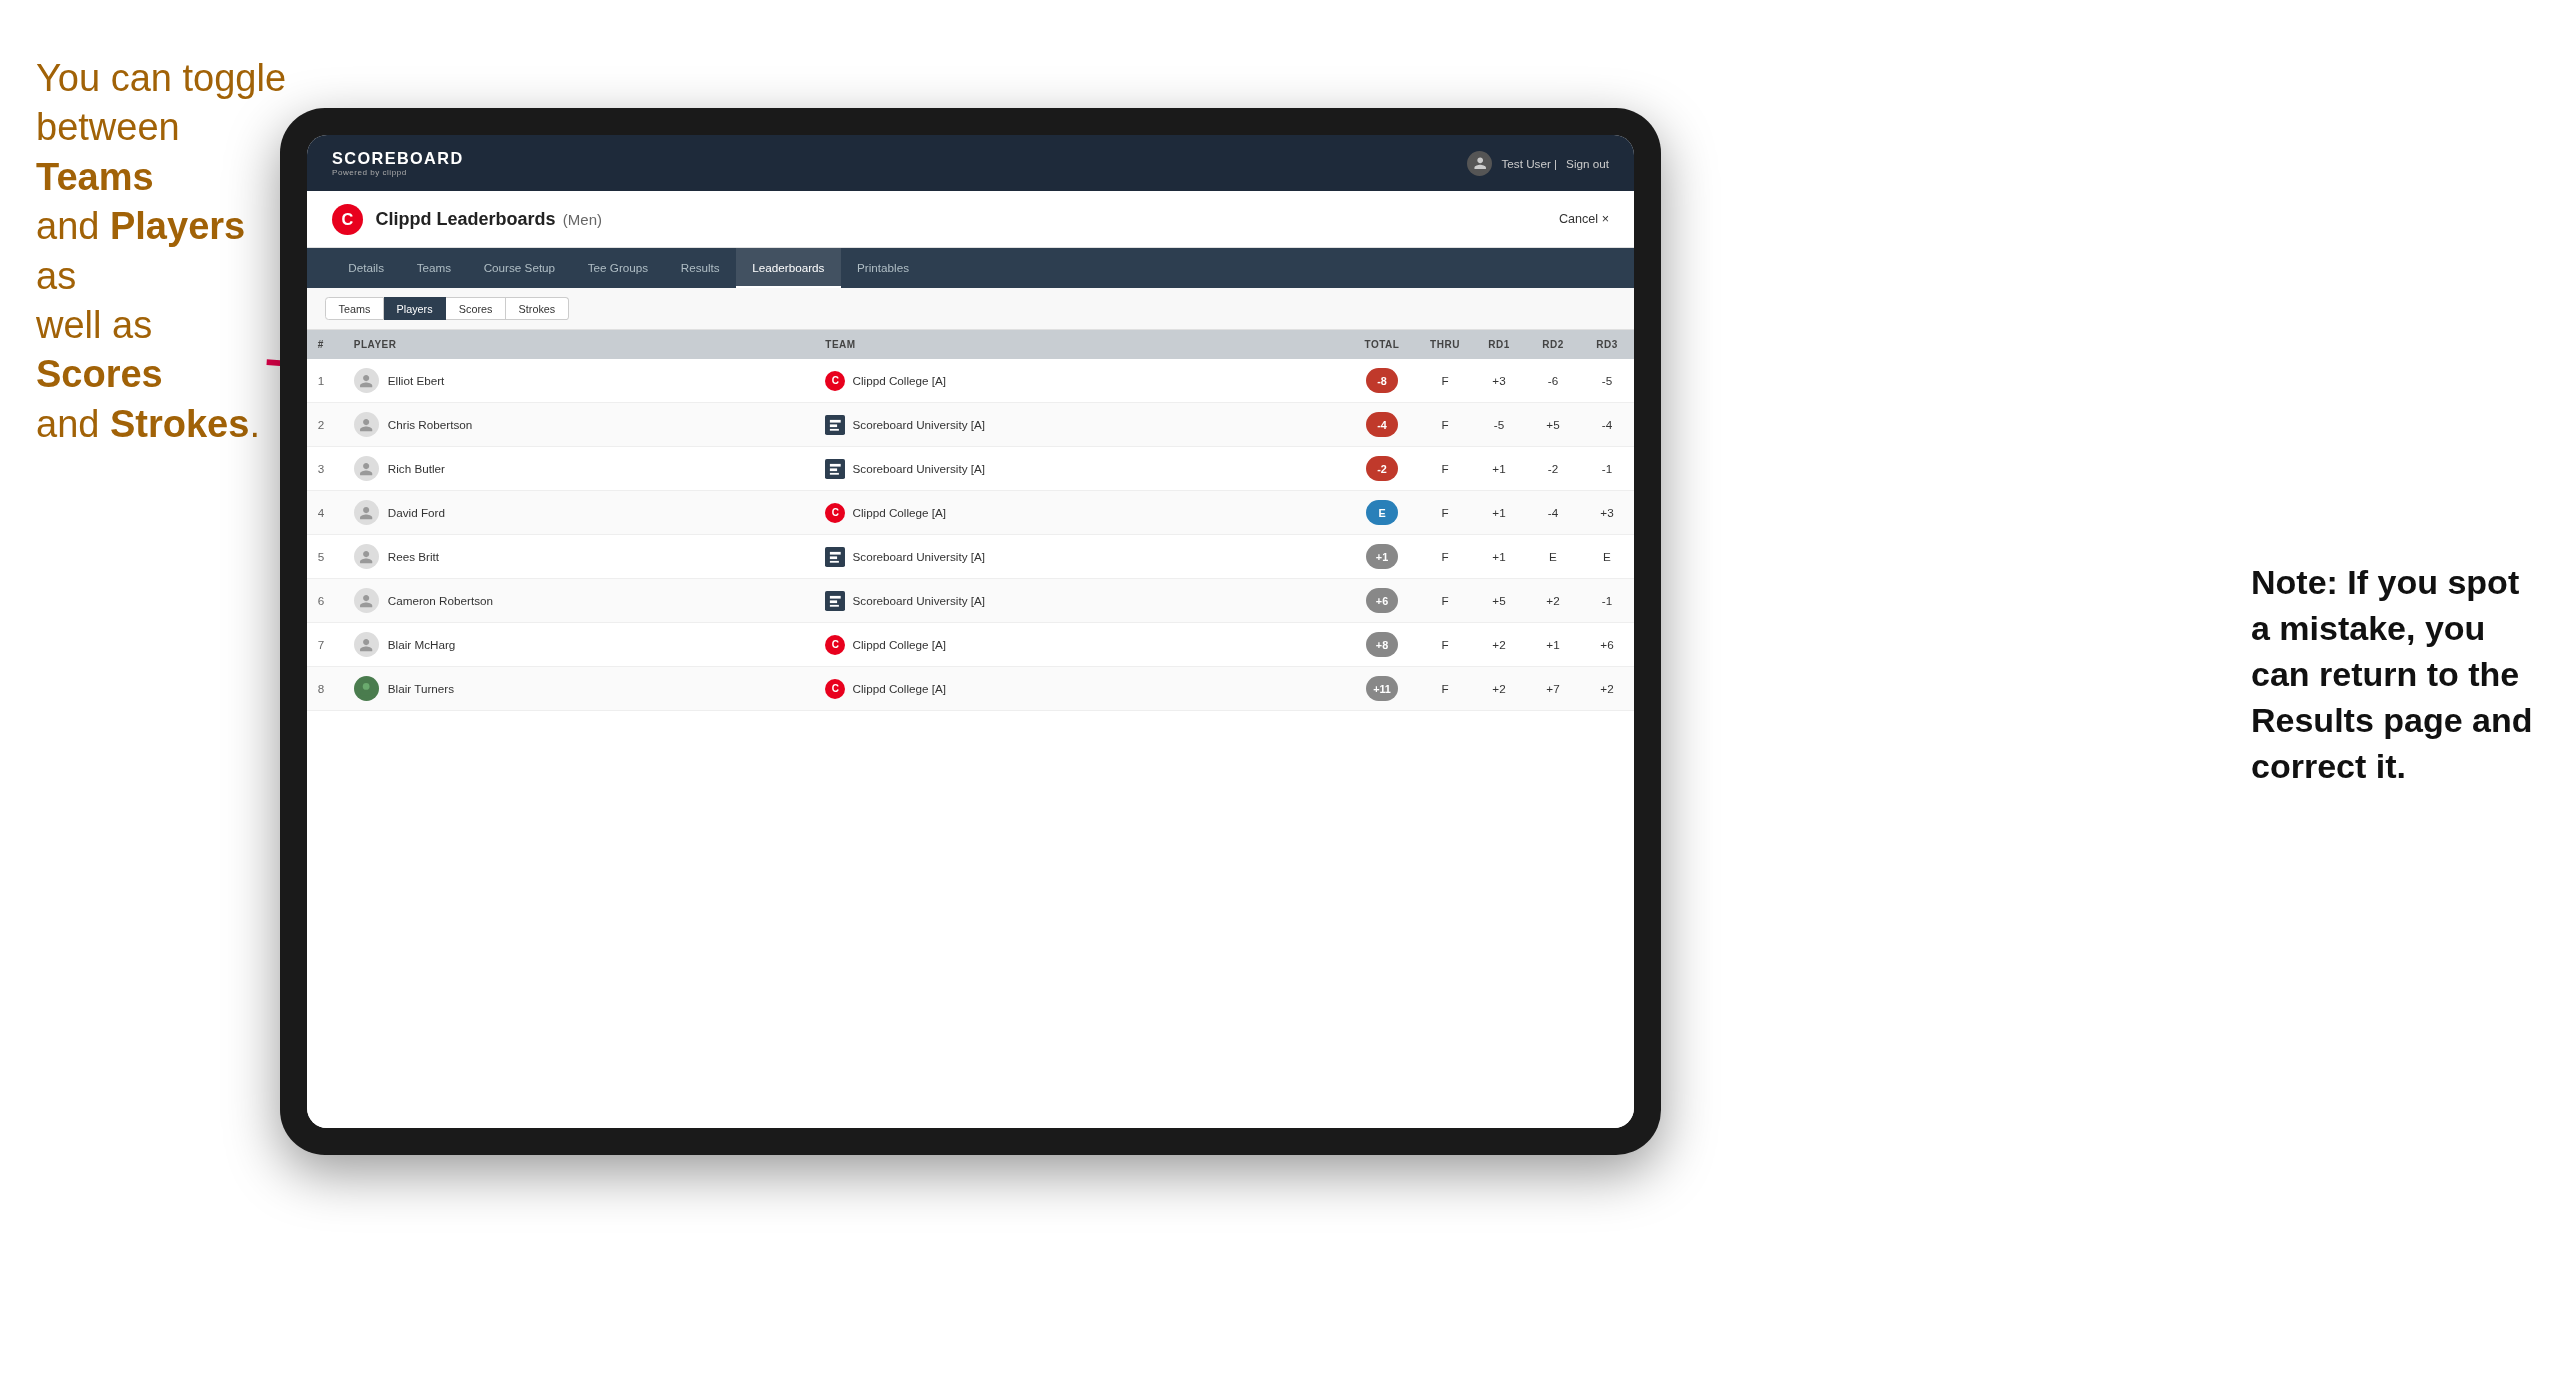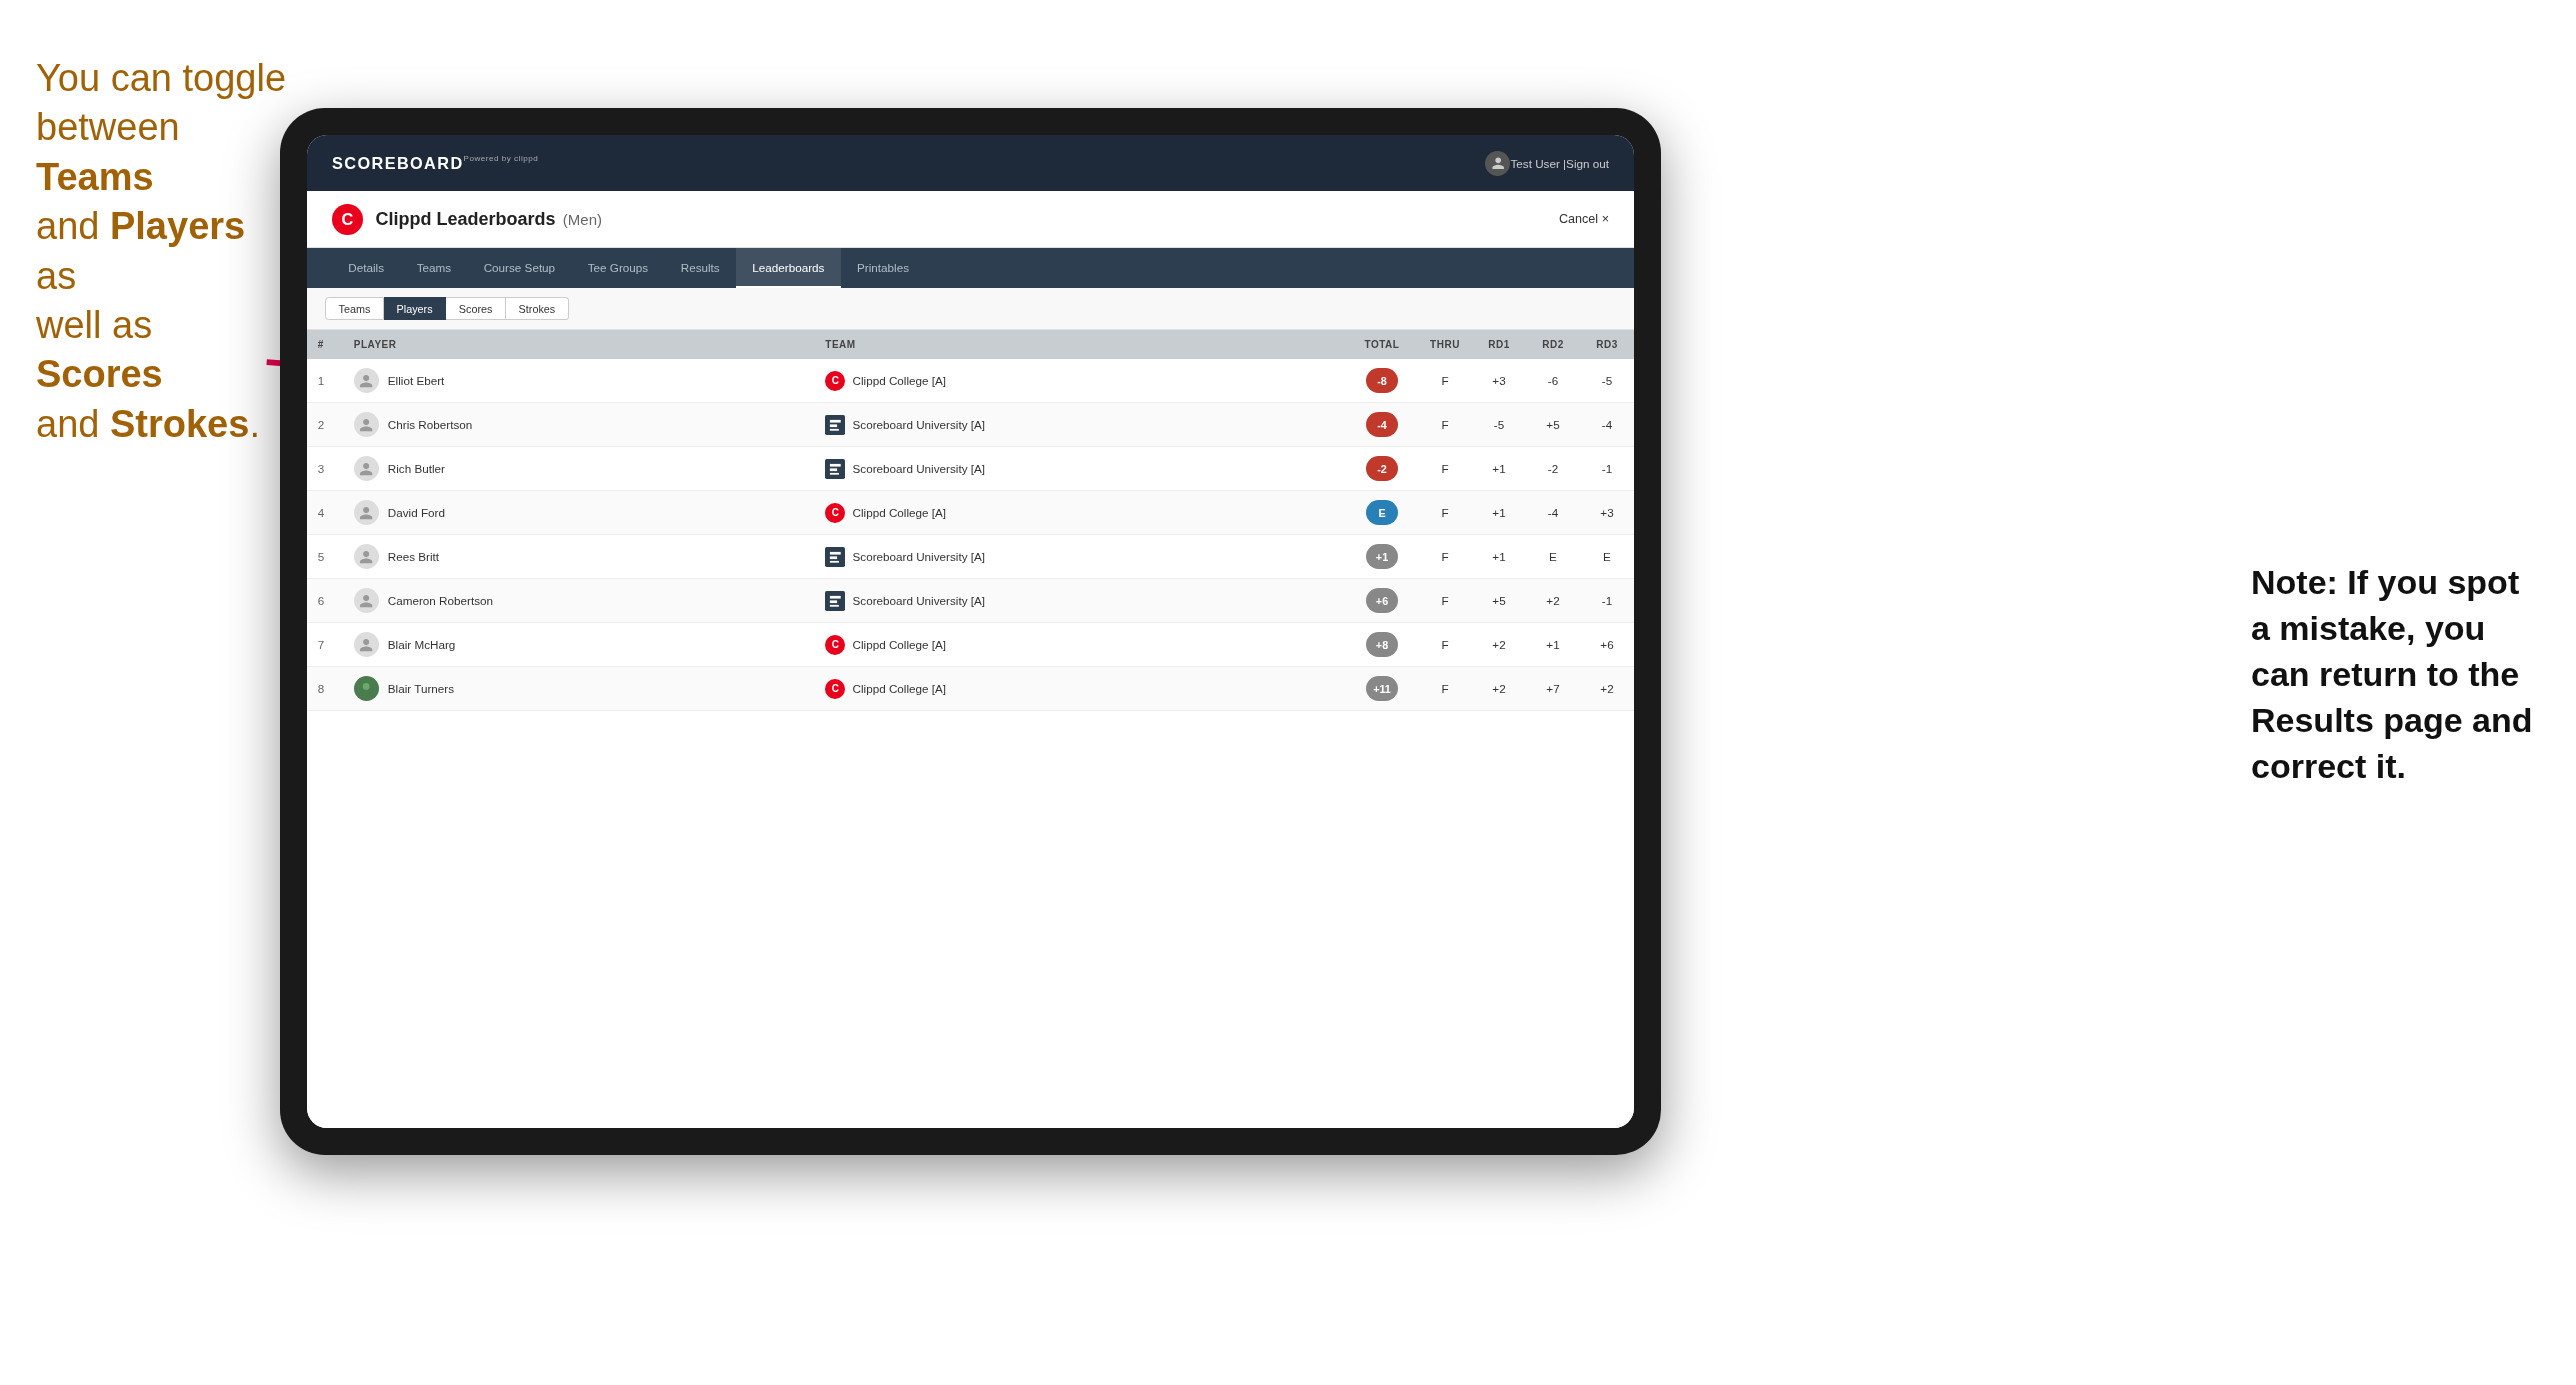--- a/index.html
+++ b/index.html
@@ -77,20 +77,21 @@
     .app-header {
       background: #1e2a3a;
       display: flex;
       align-items: center;
       padding: 0 25px;
       height: 56px;
       flex-shrink: 0;
     }
     .scoreboard-logo {
       display: flex;
+      flex-direction: column;
       margin-right: 27px;
     }
     .scoreboard-logo .logo-title {
       font-size: 16.3px;
       font-weight: 900;
       color: #ffffff;
       letter-spacing: 1.4px;
       text-transform: uppercase;
     }
     .scoreboard-logo .logo-sub {
@@ -112,20 +113,21 @@
       display: flex;
       align-items: center;
       cursor: pointer;
       letter-spacing: 0.5px;
       text-transform: uppercase;
       border-bottom: 2.7px solid transparent;
     }
     .header-user {
       display: flex;
       align-items: center;
+      gap: 9px;
       margin-left: auto;
     }
     .user-avatar {
       width: 25px;
       height: 25px;
       background: #555;
       border-radius: 50%;
       display: flex;
       align-items: center;
       justify-content: center;

